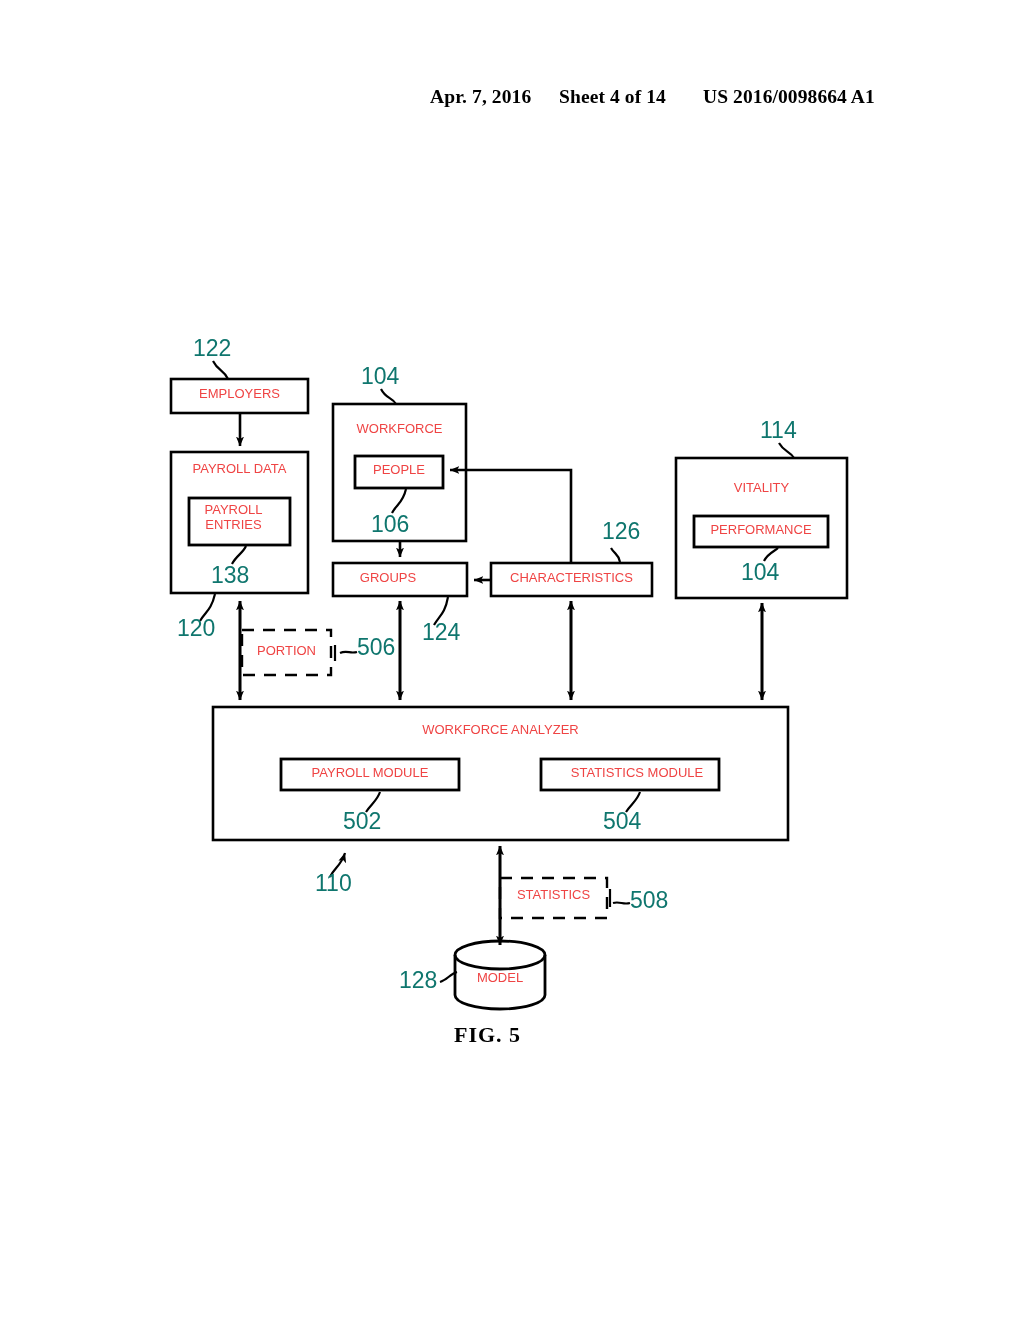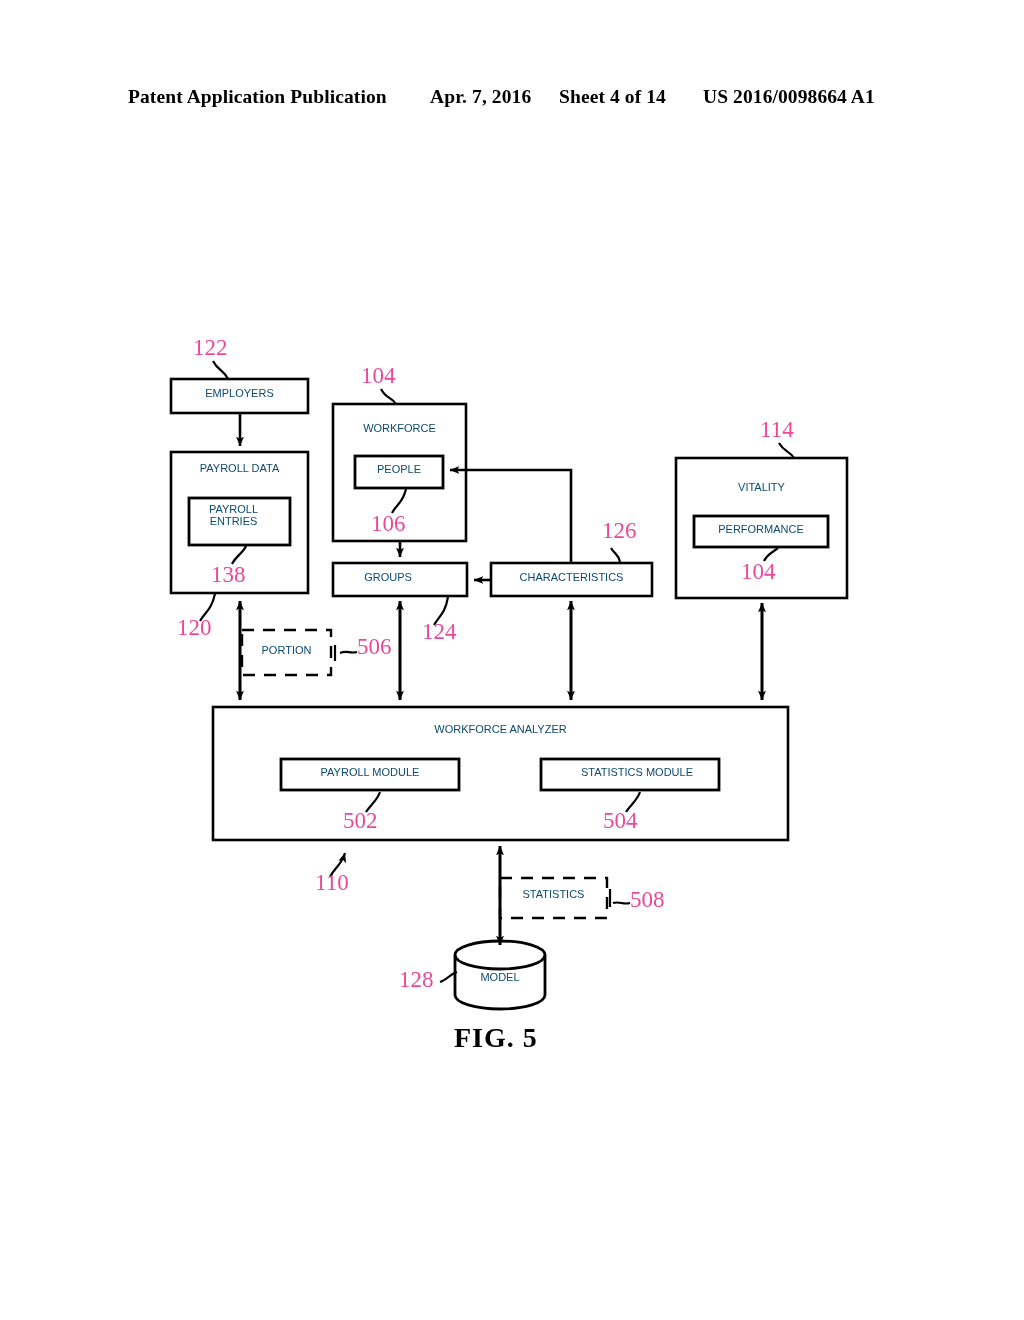--- a/index.html
+++ b/index.html
@@ -53,50 +53,49 @@
     position: absolute;
     left: 0; top: 0;
     width: 1024px;
     height: 1320px;
     overflow: visible;
   }
   
   .lbl {
     position: absolute;
     font-family: "Liberation Sans", sans-serif;
-    font-size: 11px;
-    color: #0c4a6e;
+    font-size: 13px;
+    color: #ef4444;
     white-space: nowrap;
     text-align: center;
     line-height: 1.12;
   }
   .lbl.two-line { line-height: 1.13; }
   .refnum {
     position: absolute;
-    font-family: Liberation Serif, serif;
+    font-family: Liberation Sans, sans-serif;
     font-size: 23px;
-    color: #ec4899;
+    color: #0f766e;
     white-space: nowrap;
   }
   .figcap {
     position: absolute;
     font-family: "Liberation Serif", serif;
-    font-size: 28px;
+    font-size: 22px;
     font-weight: bold;
     letter-spacing: 1px;
     white-space: nowrap;
   }
 </style>
 </head>
 <body>
 
 <div id="page">
 
   <div class="pat-header">
-    <span class="hdr-pub">Patent Application Publication</span>
     <span class="hdr-date">Apr. 7, 2016</span>
     <span class="hdr-sheet">Sheet 4 of 14</span>
     <span class="hdr-num">US 2016/0098664 A1</span>
   </div>
 
   <div id="figure">
 
     <svg viewBox="0 0 1024 1320" xmlns="http://www.w3.org/2000/svg">
       <defs>
         <marker id="ah" markerWidth="11" markerHeight="11" refX="9.4" refY="4.2" orient="auto" markerUnits="userSpaceOnUse">

